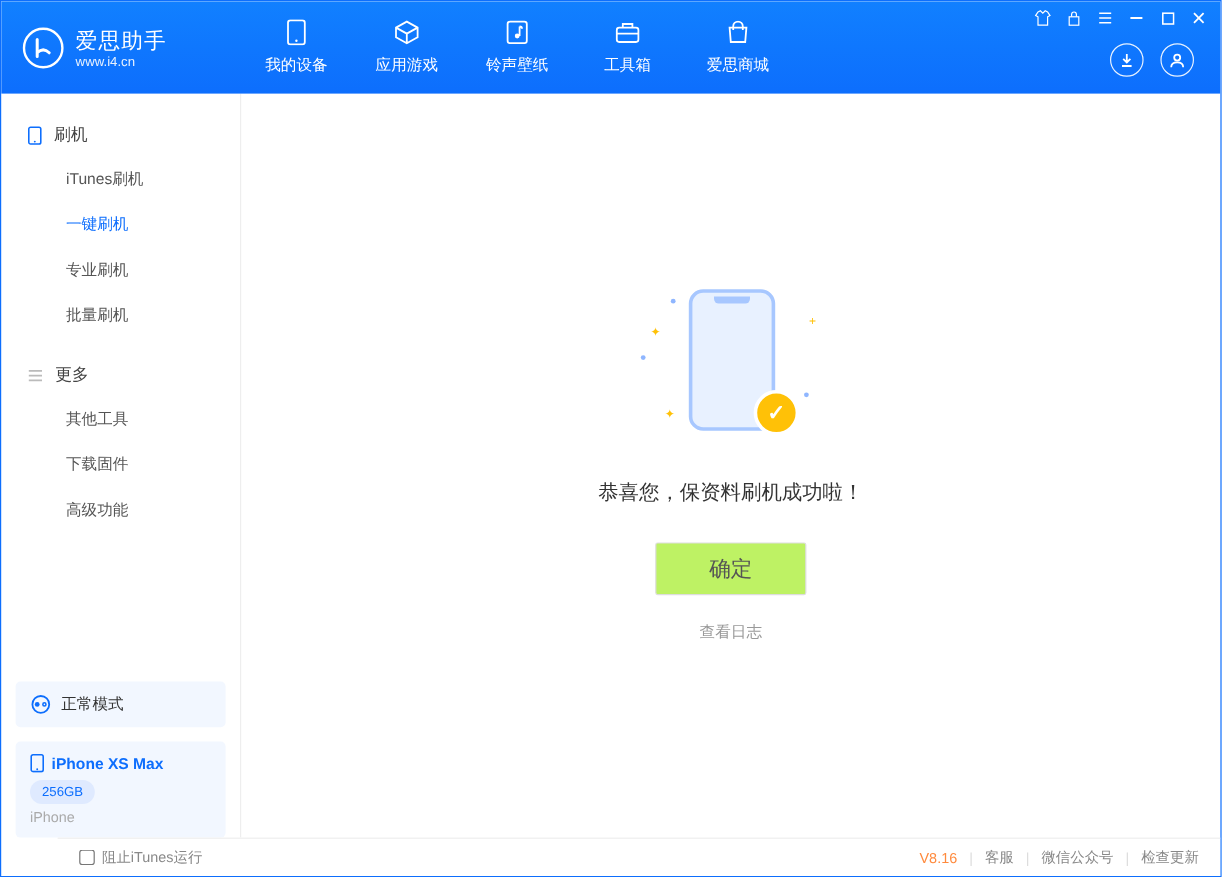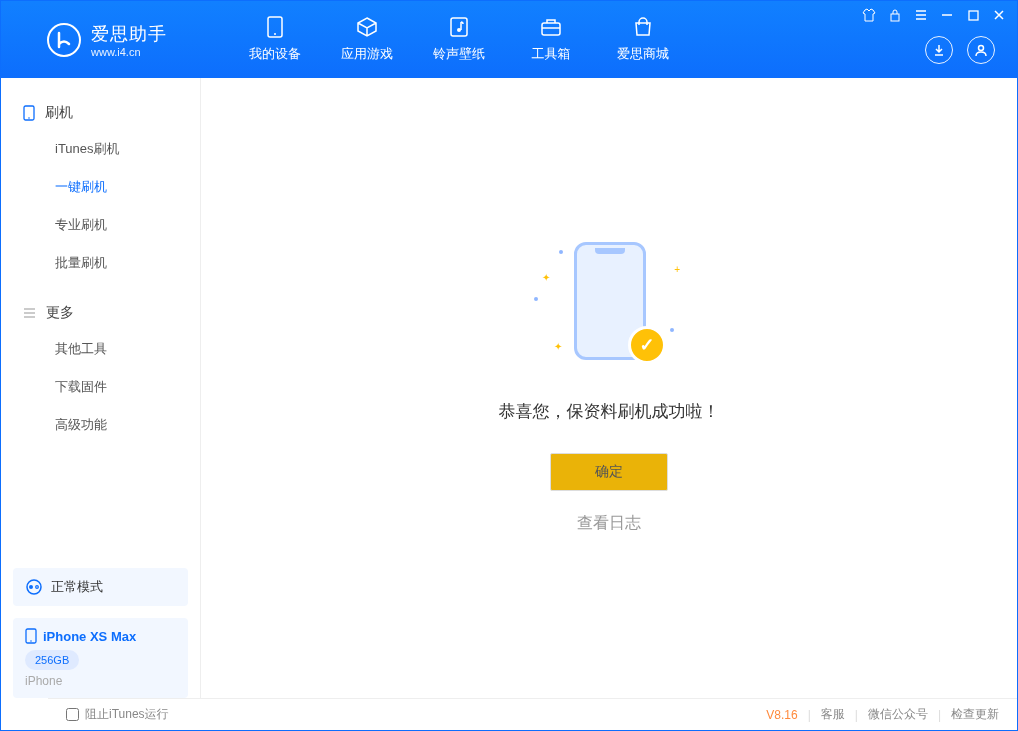--- a/index.html
+++ b/index.html
@@ -1,20 +1,20 @@
 <!DOCTYPE html>
 <html><head>
 <meta charset="utf-8">
 <style>
 * { margin: 0; padding: 0; box-sizing: border-box; font-family: "Microsoft YaHei", Arial, sans-serif; }
 body { background: #fff; width: 1018px; height: 731px; overflow: hidden; position: relative; border: 1px solid #0d6efd; }
 
 
 .header { height: 77px; background: linear-gradient(180deg, #1180ff 0%, #0d6efd 100%); display: flex; align-items: center; color: #fff; position: relative; }
-.logo-area { display: flex; align-items: center; padding: 0 18px; width: 200px; margin-left: 28px; }
+.logo-area { display: flex; align-items: center; padding: 0 18px; width: 200px; }
 .logo-icon { width: 34px; height: 34px; border: 2.5px solid #fff; border-radius: 50%; display: flex; align-items: center; justify-content: center; font-weight: bold; font-size: 20px; margin-right: 10px; }
 .logo-text { display: flex; flex-direction: column; }
 .logo-title { font-size: 18px; font-weight: 500; letter-spacing: 1px; }
 .logo-sub { font-size: 11px; opacity: 0.9; }
 
 .nav-tabs { display: flex; height: 100%; }
 .nav-tab { width: 92px; height: 100%; display: flex; flex-direction: column; align-items: center; justify-content: center; cursor: pointer; font-size: 13px; gap: 7px; position: relative; }
 .nav-tab.active { background: rgba(255,255,255,0.12); }
 .nav-tab-icon { width: 26px; height: 22px; display: flex; align-items: center; justify-content: center; }
 
@@ -49,22 +49,22 @@
 .success-illustration { position: relative; width: 150px; height: 130px; margin-bottom: 28px; }
 .phone-shape { width: 72px; height: 118px; border: 3px solid #a7c7ff; border-radius: 12px; background: #e8f1ff; position: absolute; left: 40px; top: 0; }
 .phone-notch { position: absolute; top: 3px; left: 50%; transform: translateX(-50%); width: 30px; height: 6px; background: #a7c7ff; border-radius: 0 0 4px 4px; }
 .check-badge { position: absolute; right: 18px; bottom: 8px; width: 38px; height: 38px; background: #ffc107; border-radius: 50%; display: flex; align-items: center; justify-content: center; border: 3px solid #fff; color: #fff; font-size: 18px; font-weight: bold; }
 .sparkle { position: absolute; color: #ffc107; font-size: 10px; }
 .sparkle.s1 { left: 8px; top: 30px; } .sparkle.s2 { right: 4px; top: 22px; } .sparkle.s3 { left: 20px; bottom: 20px; }
 .dot { position: absolute; width: 4px; height: 4px; background: #8fb6ff; border-radius: 50%; }
 .dot.d1 { left: 0; top: 55px; } .dot.d2 { right: 10px; bottom: 40px; } .dot.d3 { left: 25px; top: 8px; }
 
 .success-msg { font-size: 17px; color: #333; margin-bottom: 30px; }
-.ok-btn { border: 1px solid #ddd; background: #eab308; padding: 9px 44px; font-size: 14px; color: #555; cursor: pointer; border-radius: 2px; margin-bottom: 22px; }
-.log-link { font-size: 16px; color: #999; cursor: pointer; font-family: Liberation Serif, serif; }
+.ok-btn { border: 1px solid #ddd; background: #bef264; padding: 9px 44px; font-size: 18px; color: #555; cursor: pointer; border-radius: 2px; margin-bottom: 22px; }
+.log-link { font-size: 13px; color: #999; cursor: pointer; font-family: Liberation Serif, serif; }
 
 
 .footer { position: absolute; bottom: 0; left: 0; right: 0; height: 32px; border-top: 1px solid #eee; display: flex; align-items: center; padding: 0 18px; font-size: 12px; color: #888; background: #fff; margin-left: 47px; }
 .footer-left { display: flex; align-items: center; gap: 6px; }
 .footer-left input { width: 13px; height: 13px; }
 .footer-right { margin-left: auto; display: flex; align-items: center; gap: 10px; }
 .footer-right .sep { color: #ddd; }
 .footer-link { cursor: pointer; }
 .version { color: #ff8a3d; }
 

